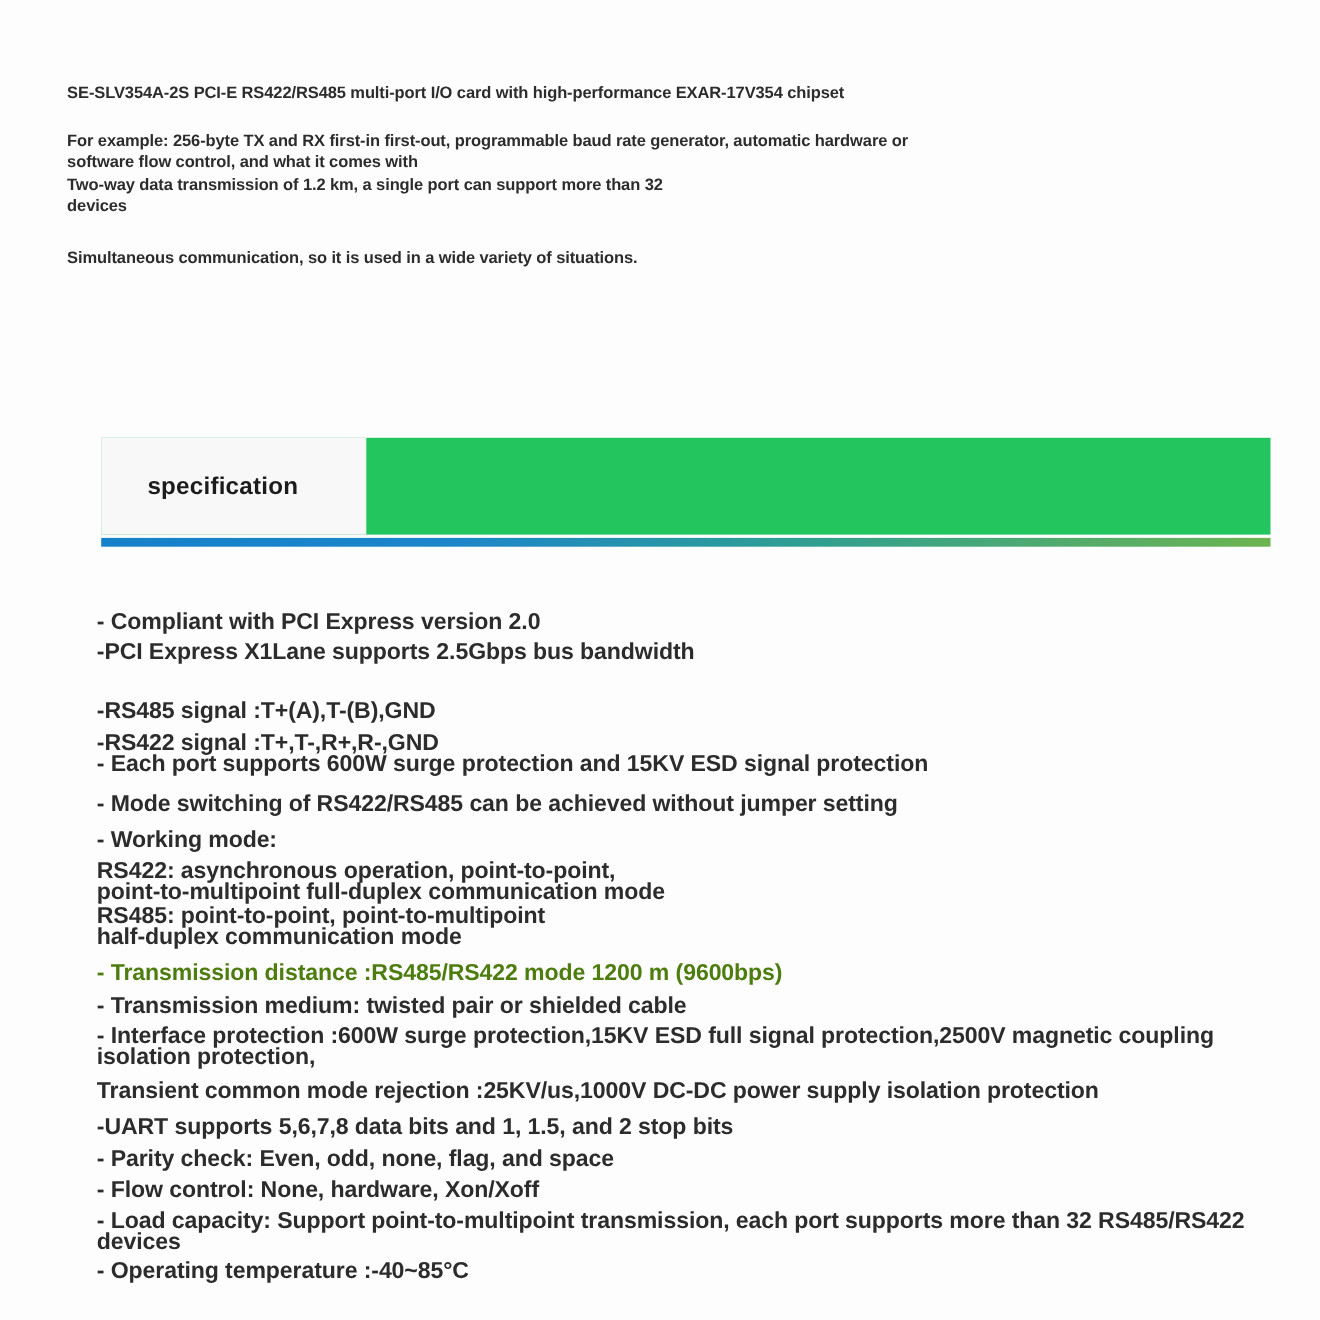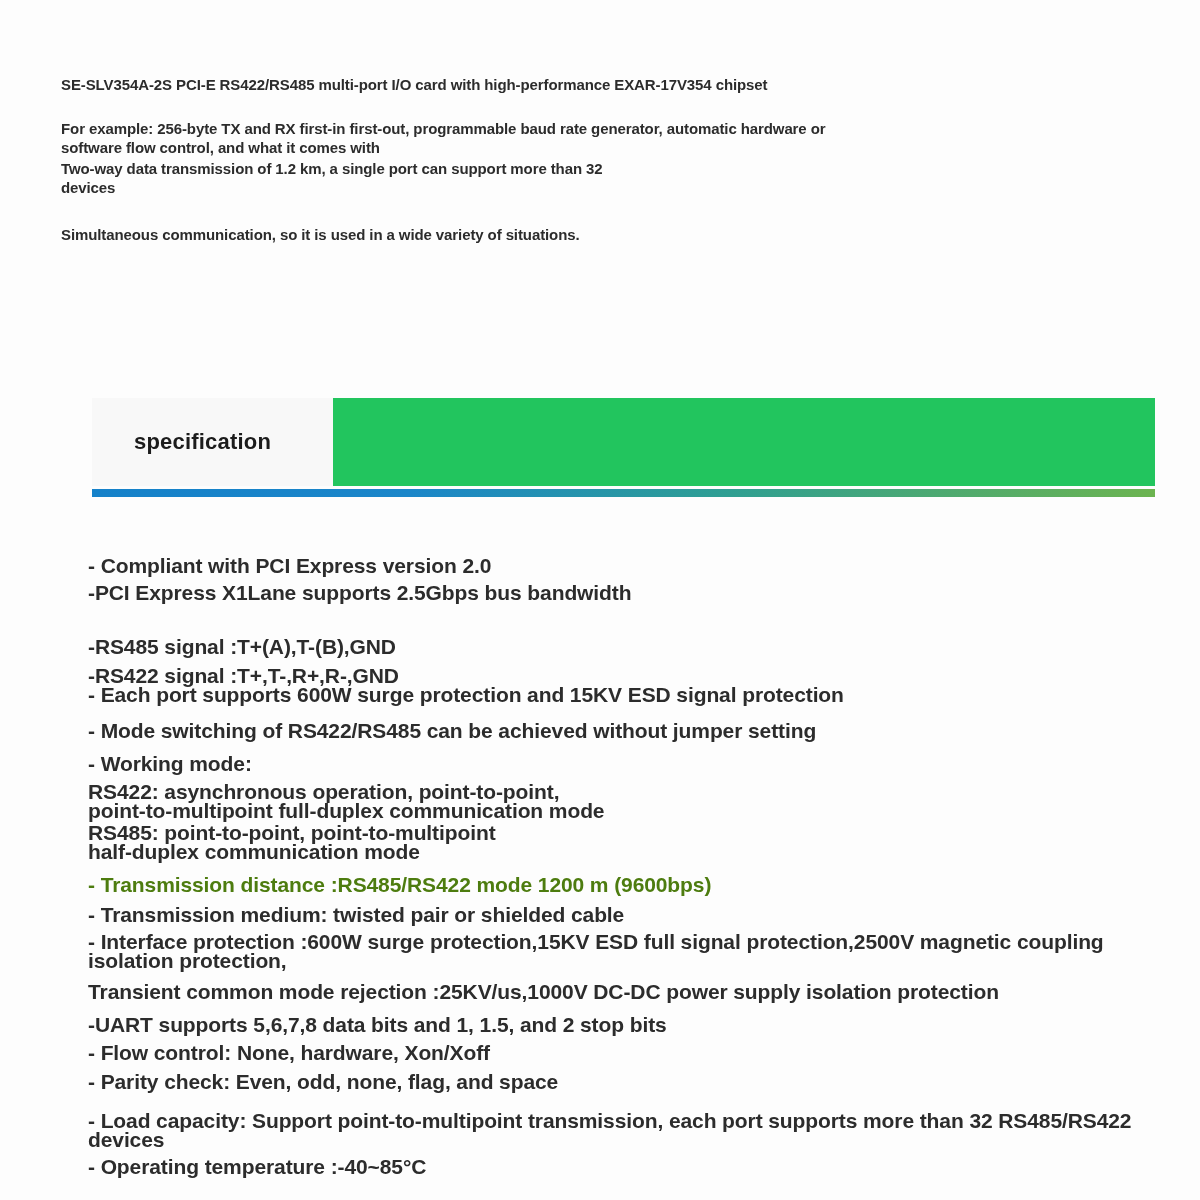--- a/index.html
+++ b/index.html
@@ -122,19 +122,19 @@
     <div class="spec-item" style="margin-top:14px">- Working mode:</div>
     <div class="spec-item" style="margin-top:9px">RS422: asynchronous operation, point-to-point,
 point-to-multipoint full-duplex communication mode</div>
     <div class="spec-item" style="margin-top:3px">RS485: point-to-point, point-to-multipoint
 half-duplex communication mode</div>
     <div class="spec-item highlight" style="margin-top:14px">- Transmission distance :RS485/RS422 mode 1200 m (9600bps)</div>
     <div class="spec-item" style="margin-top:11px">- Transmission medium: twisted pair or shielded cable</div>
     <div class="spec-item" style="margin-top:8px">- Interface protection :600W surge protection,15KV ESD full signal protection,2500V magnetic coupling isolation protection,</div>
     <div class="spec-item" style="margin-top:12px">Transient common mode rejection :25KV/us,1000V DC-DC power supply isolation protection</div>
     <div class="spec-item" style="margin-top:14px">-UART supports 5,6,7,8 data bits and 1, 1.5, and 2 stop bits</div>
+    <div class="spec-item" style="margin-top:10px">- Parity check: Even, odd, none, flag, and space</div>
     <div class="spec-item" style="margin-top:9px">- Flow control: None, hardware, Xon/Xoff</div>
-    <div class="spec-item" style="margin-top:10px">- Parity check: Even, odd, none, flag, and space</div>
-    <div class="spec-item" style="margin-top:20px">- Load capacity: Support point-to-multipoint transmission, each port supports more than 32 RS485/RS422 devices</div>
+    <div class="spec-item" style="margin-top:9px">- Load capacity: Support point-to-multipoint transmission, each port supports more than 32 RS485/RS422 devices</div>
     <div class="spec-item" style="margin-top:8px">- Operating temperature :-40~85°C</div>
   </div>
 
 </div>
 
 </body></html>

